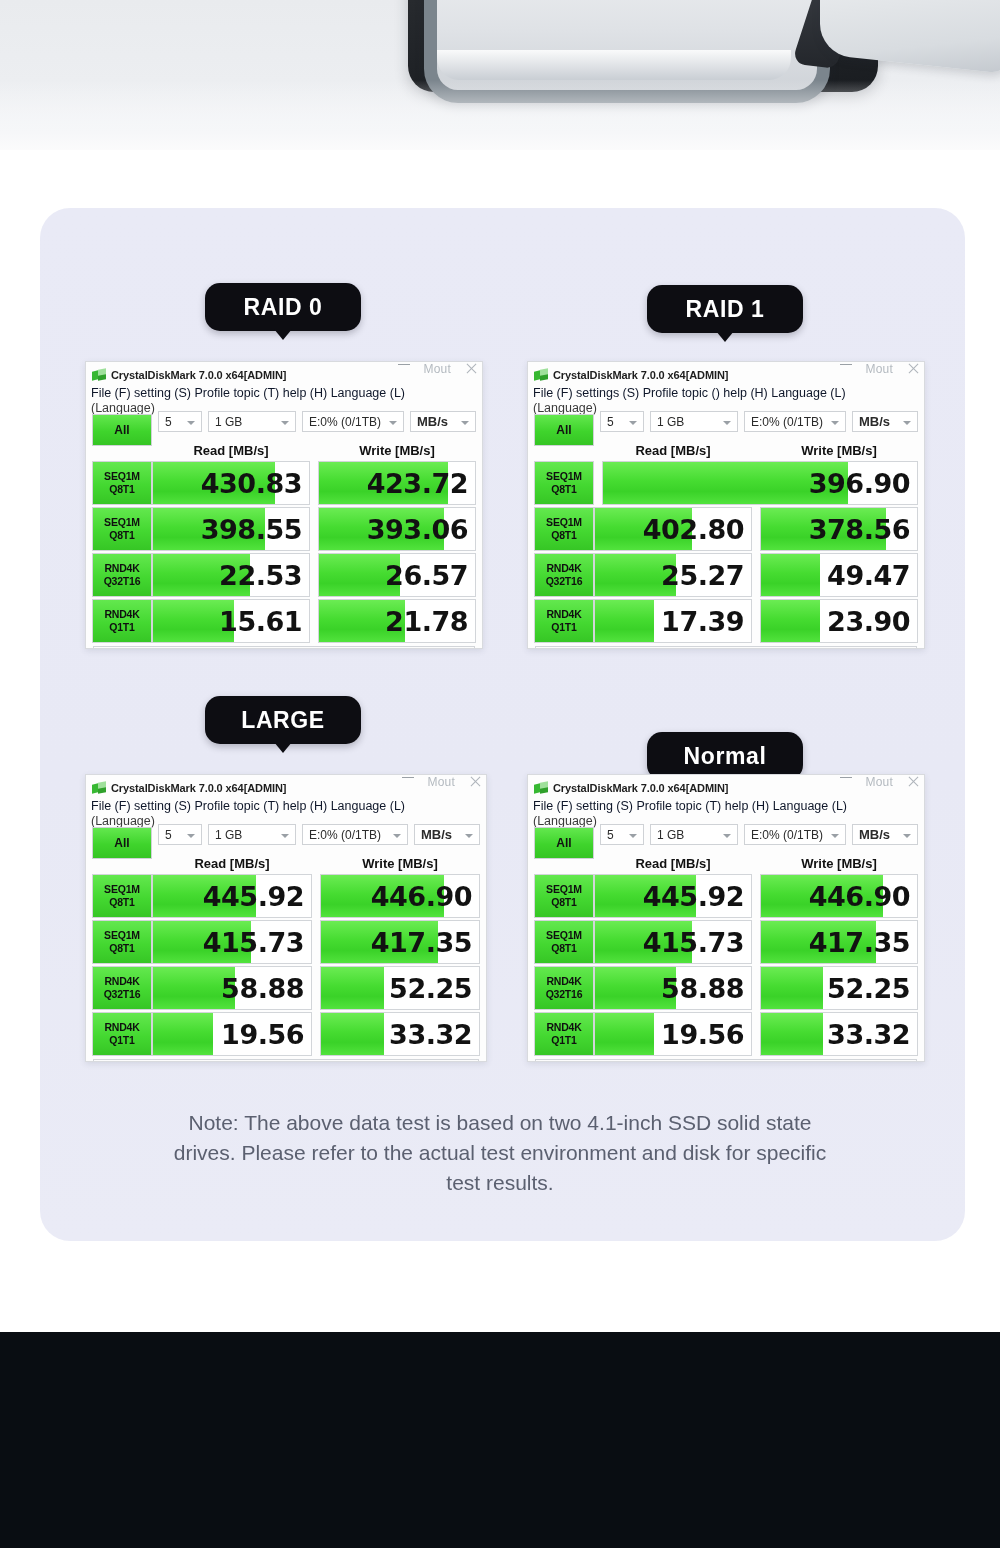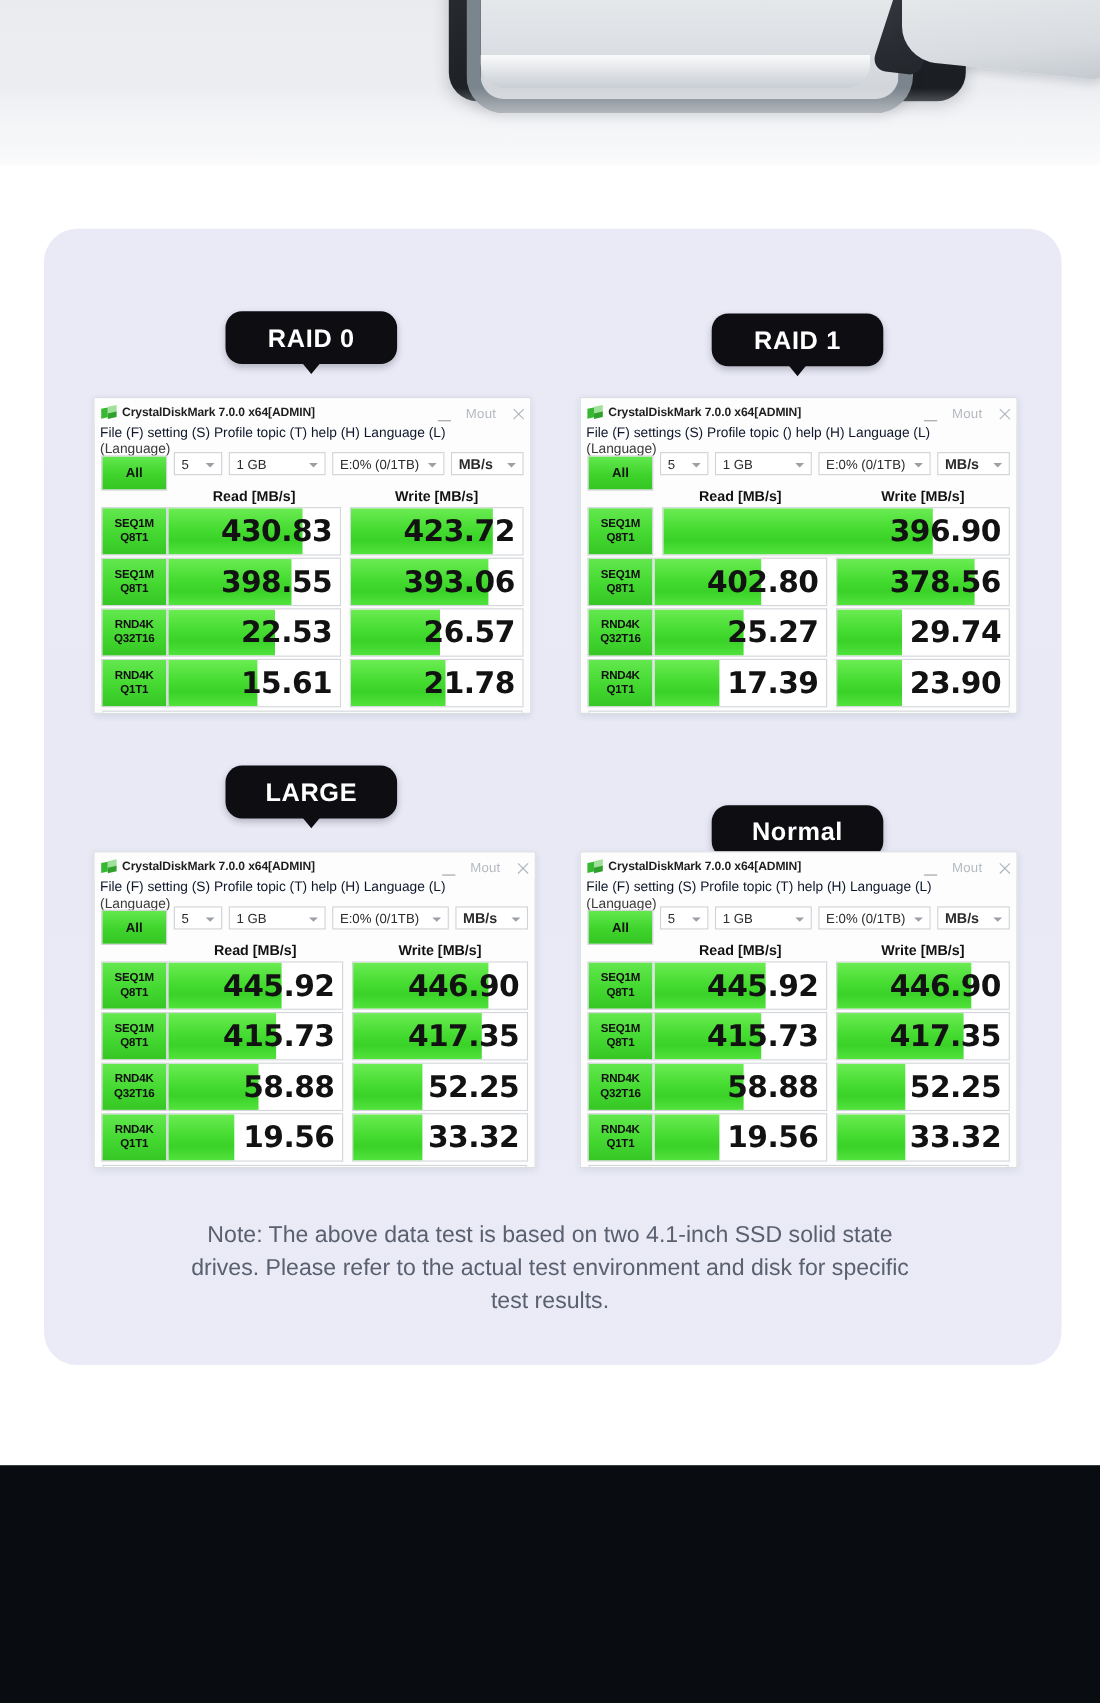--- a/index.html
+++ b/index.html
@@ -162,21 +162,21 @@
     font-size: 11px;
     font-weight: bold;
     color: #1d1d1d;
     white-space: nowrap;
     letter-spacing: -0.1px;
   }
   .winctl {
     position: absolute;
     right: 4px; top: 0;
     display: flex;
-    align-items: flex-end;
+    align-items: flex-start;
     gap: 14px;
     height: 21px;
   }
   .winctl .min {
     width: 12px; height: 1px; background: #9aa0a6; margin-top: 2px;
   }
   .winctl .mout {
     font-size: 12px; color: #b4bac0; letter-spacing: 0.2px;
   }
   .winctl .cls {
@@ -555,21 +555,21 @@
           <b>RND4K</b>
           <b>Q32T16</b>
         </div>
         <div class="cell">
           <div class="fill" style="width: 52%;"></div>
           <div class="val">25.27</div>
         </div>
         <div class="cellgap"></div>
         <div class="cell">
           <div class="fill" style="width: 38%;"></div>
-          <div class="val">29.74</div>
+          <div class="val">49.47</div>
         </div>
       </div>
       <div class="row">
         <div class="row-label">
           <b>RND4K</b>
           <b>Q1T1</b>
         </div>
         <div class="cell">
           <div class="fill" style="width: 38%;"></div>
           <div class="val">17.39</div>

